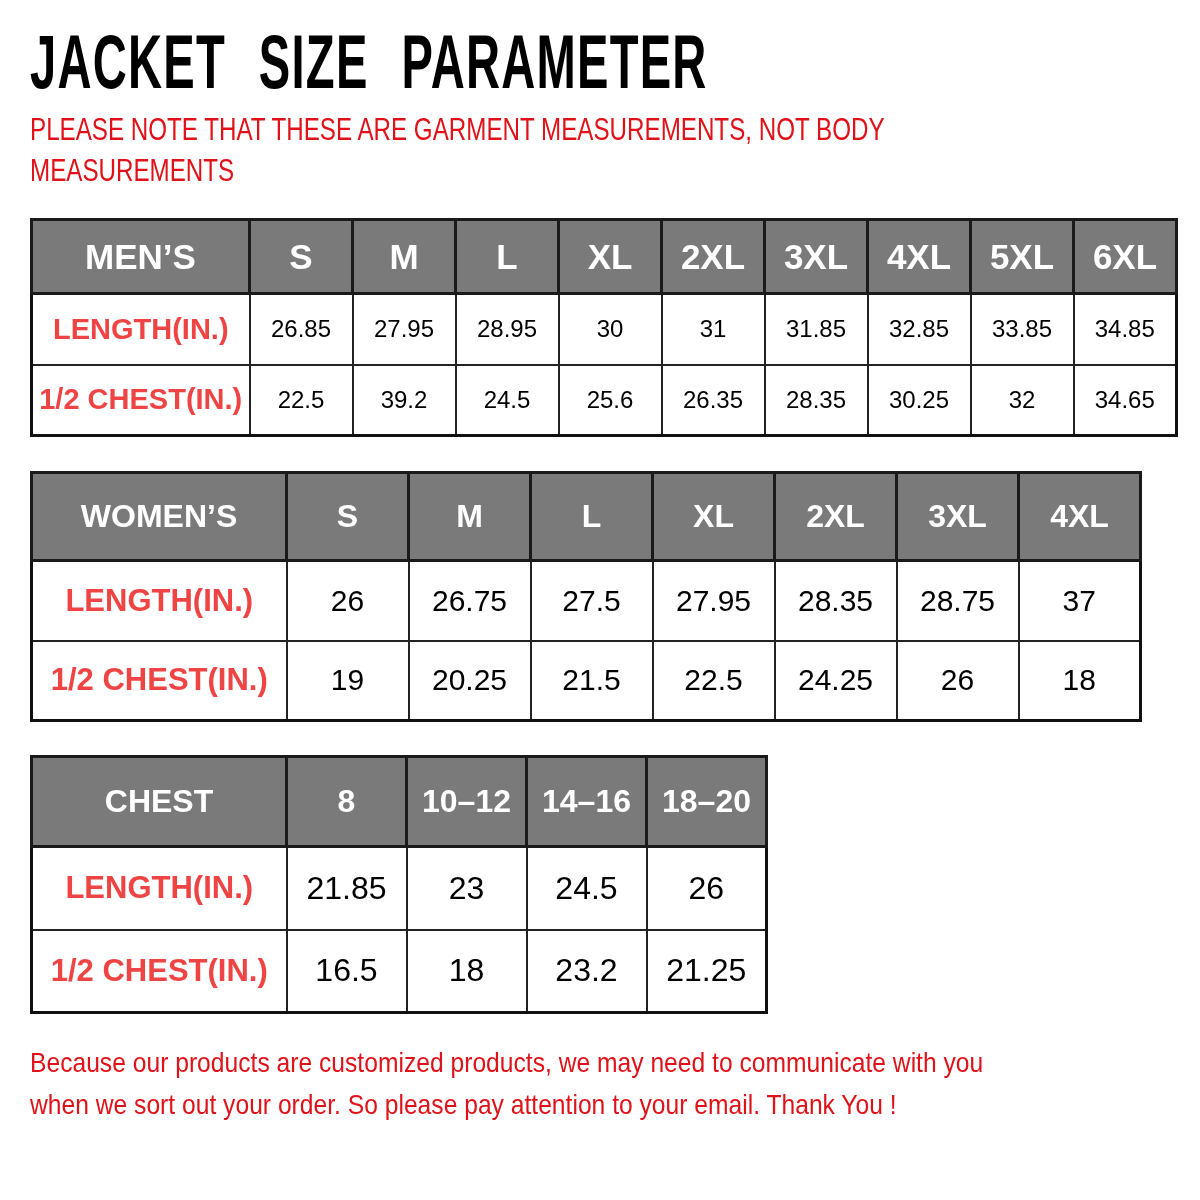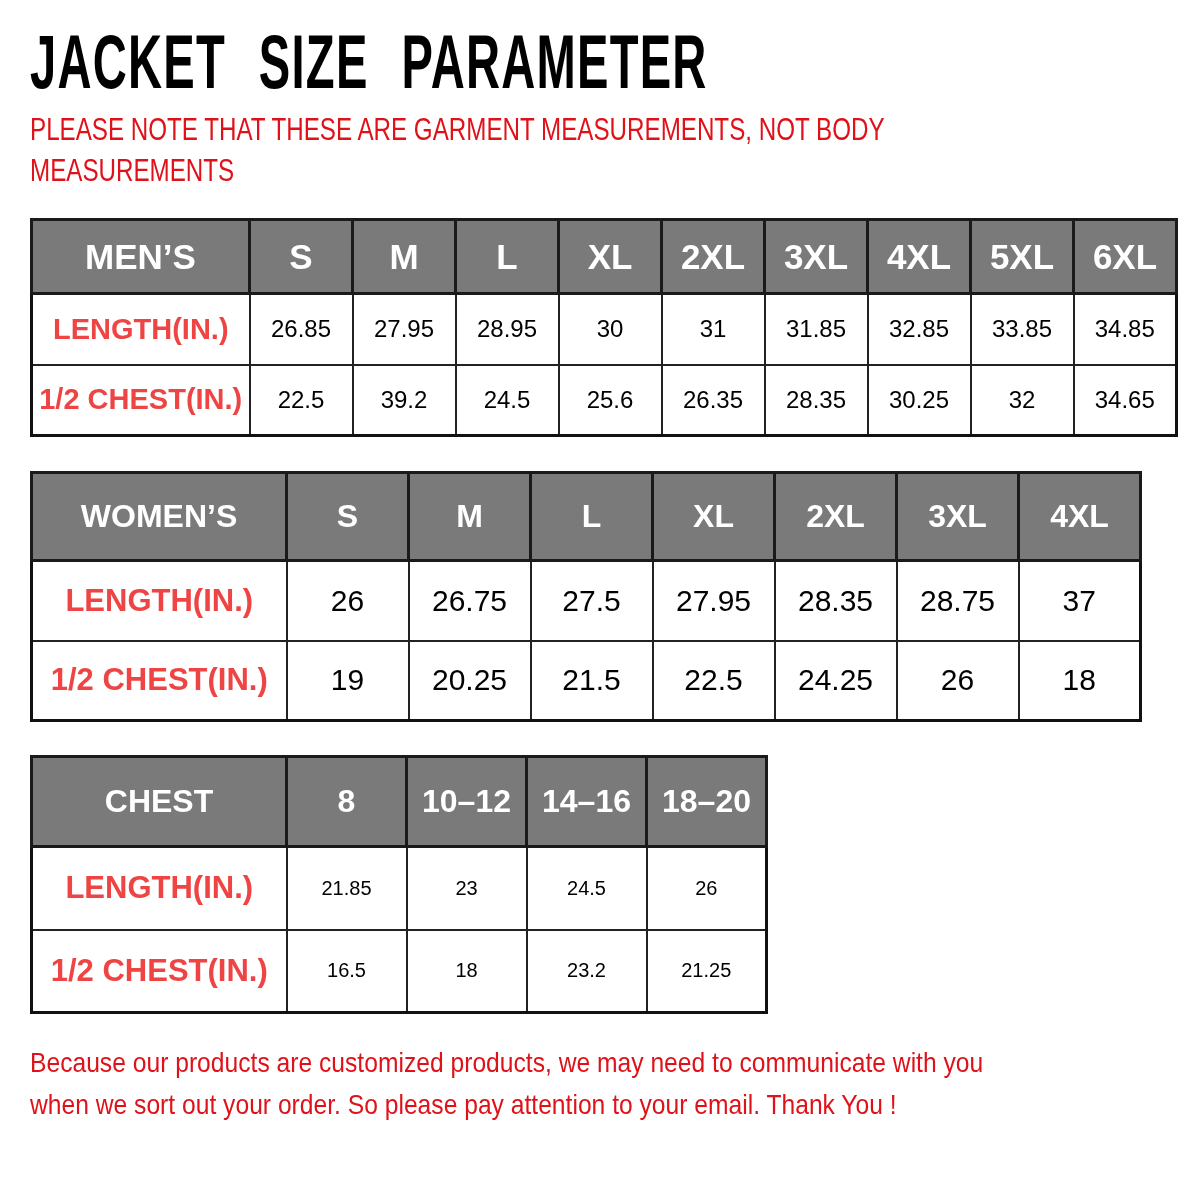--- a/index.html
+++ b/index.html
@@ -87,21 +87,21 @@
   .t-womens tbody th { font-size: 31px; }
   .t-womens tbody td { font-size: 30px; }
 
   .t-youth { margin-top: 33px; }
   .t-youth .c-label { width: 255px; }
   .t-youth .c-size  { width: 120px; }
   .t-youth thead tr { height: 90px; }
   .t-youth tbody tr { height: 83px; }
   .t-youth thead th { font-size: 32px; }
   .t-youth tbody th { font-size: 31px; }
-  .t-youth tbody td { font-size: 20px; }
+  .t-youth tbody td { font-size: 32px; }
 
   
   .footer-para-wrap { margin-top: 28px; height: 92px; }
   .footer-para {
     display: inline-block;
     color: #e01219;
     font-size: 28px;
     line-height: 1.5;
     white-space: pre;
     transform: scaleX(0.88);

